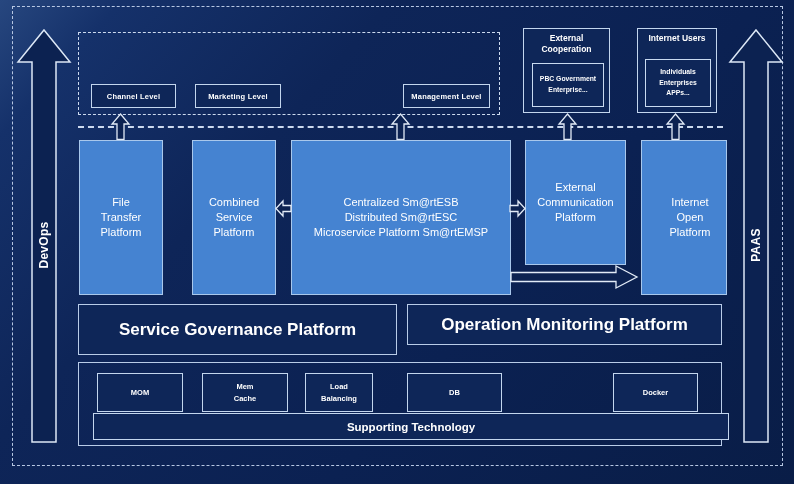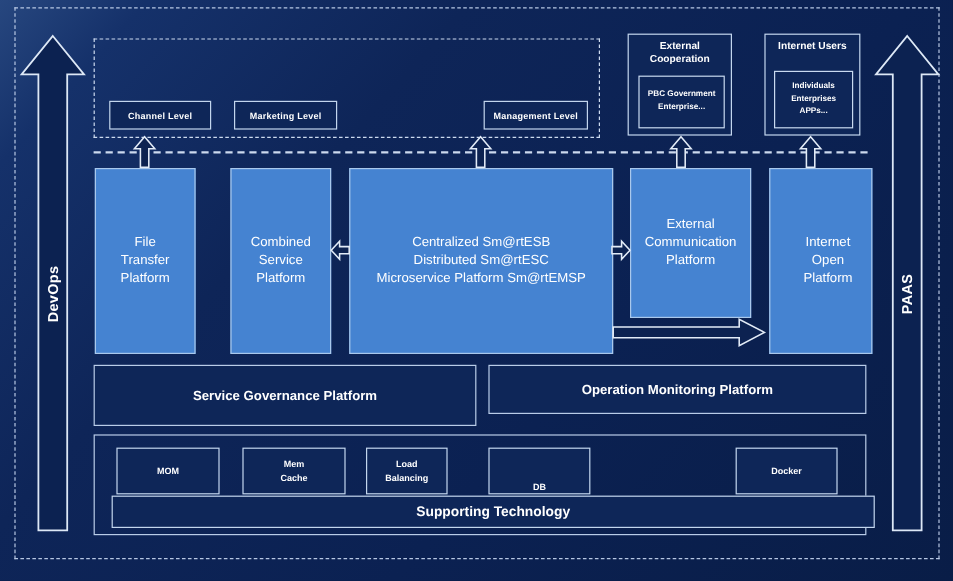--- a/index.html
+++ b/index.html
@@ -13,21 +13,21 @@
   
   .darkbox{background:#0e2658;border:1px solid #c3d6ee;display:flex;align-items:center;justify-content:center;text-align:center;}
   .levels-wrap{left:78px;top:32px;width:422px;height:83px;border:1px dashed #ccdaef;}
   .lvl{top:84px;height:24px;font-size:7.5px;font-weight:bold;letter-spacing:.2px;text-align:center;}
   .toptitlebox{background:#0e2658;border:1px solid #c3d6ee;text-align:center;}
   .toptitle{font-size:8.5px;font-weight:bold;line-height:1.3;padding-top:4px;white-space:pre-line;}
   .innerbox{position:absolute;background:#0e2658;border:1px solid #c9daf0;display:flex;align-items:center;justify-content:center;text-align:center;font-size:6.8px;font-weight:bold;line-height:1.55;white-space:pre-line;}
   .sep-line{left:78px;top:126px;width:645px;height:0;border-top:2px dashed #ccd9ee;}
   
   .platform{background:#4583d1;border:1.5px solid #a9c8ec;display:flex;align-items:center;justify-content:center;text-align:center;font-size:11px;line-height:1.38;white-space:pre-line;}
-  .gov{background:#0e2658;border:1.5px solid #b9cce8;display:flex;align-items:center;justify-content:center;font-size:11px;font-weight:bold;}
+  .gov{background:#0e2658;border:1.5px solid #b9cce8;display:flex;align-items:center;justify-content:center;font-size:17px;font-weight:bold;}
   .supp-wrap{left:78px;top:362px;width:644px;height:84px;border:1.5px solid #b9cce8;}
   .tech{top:373px;height:39px;font-size:7.5px;font-weight:bold;line-height:1.5;white-space:pre-line;}
   .supp-bar{left:93px;top:413px;width:636px;height:27px;background:#0e2658;border:1px solid #c3d6ee;display:flex;align-items:center;justify-content:center;font-size:11.5px;font-weight:bold;}
   .vlabel{width:80px;height:16px;text-align:center;font-size:12px;font-weight:bold;transform:rotate(-90deg);letter-spacing:.3px;line-height:16px;}
   svg{display:block;overflow:visible;}
   .arrow-shape{fill:#0c2251;stroke:#dde8f6;stroke-width:1.5;}
   .arrow-shape-thin{fill:#0c2251;stroke:#e2ebf7;stroke-width:1.3;}
 </style>
 </head>
 <body>
@@ -120,19 +120,19 @@
   <div class="abs gov" style="left:407px;top:304px;width:315px;height:41px;">
       <span>Operation Monitoring Platform</span>
     </div>
 
   <div class="abs supp-wrap"></div>
   <div class="abs darkbox tech" style="left:97px;width:86px;"><span>MOM</span></div>
   <div class="abs darkbox tech" style="left:202px;width:86px;"><span>Mem
 Cache</span></div>
   <div class="abs darkbox tech" style="left:305px;width:68px;"><span>Load
 Balancing</span></div>
-  <div class="abs darkbox tech" style="left:407px;width:85px;align-items:flex-end;"><span>DB</span></div>
+  <div class="abs darkbox tech" style="left:407px;width:95px;"><span>DB</span></div>
   <div class="abs darkbox tech" style="left:613px;width:85px;"><span>Docker</span></div>
   <div class="abs supp-bar">
     <span>Supporting Technology</span>
   </div>
 
 </div>
 
 </body></html>

